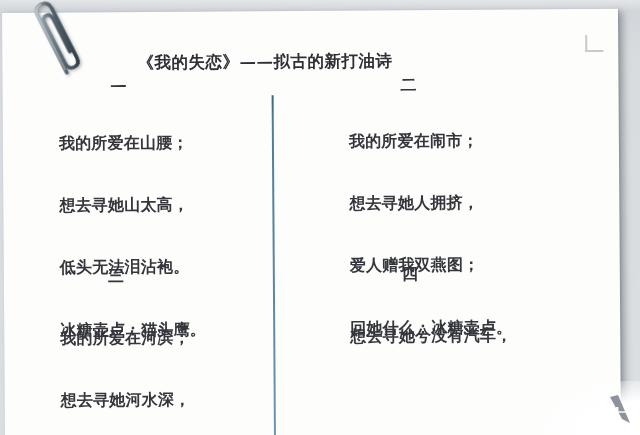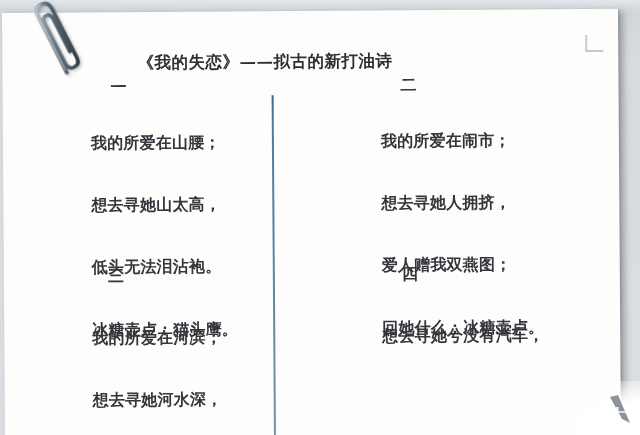--- a/index.html
+++ b/index.html
@@ -19,21 +19,21 @@
     position:absolute;left:135px;top:40px;
     font-size:16.5px;font-weight:700;color:#2e3036;letter-spacing:.5px;white-space:pre;
   }
   .stanza-header{
     position:absolute;font-size:16px;font-weight:700;color:#34363c;line-height:16px;white-space:pre;
   }
   .verse{
     position:absolute;font-size:16px;line-height:20.8px;color:#34363c;
     letter-spacing:.2px;white-space:pre;font-weight:600;
   }
-  .verse div{height:20.8px;margin-left:32px;}
+  .verse div{height:20.8px;}
   #hdr1{left:108px;top:67px;}
   #hdr2{left:398px;top:67px;}
   #hdr3{left:104px;top:256px;}
   #hdr4{left:398px;top:256px;}
   #verse1{left:56px;top:79px;}
   #verse2{left:346px;top:79px;}
   #verse3{left:56px;top:274px;}
   #verse4{left:346px;top:274px;}
   .divider{
     position:absolute;left:269px;top:84px;width:2px;height:344px;

